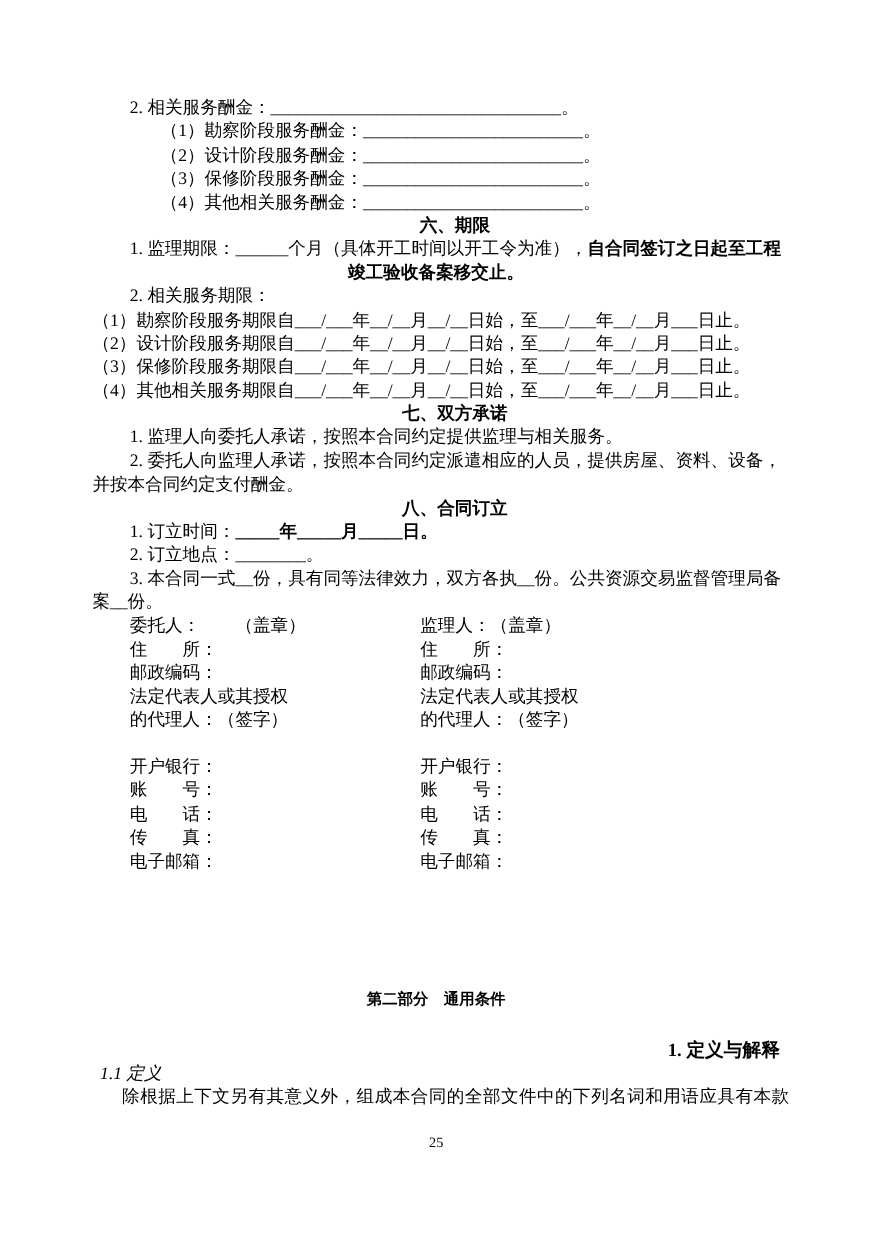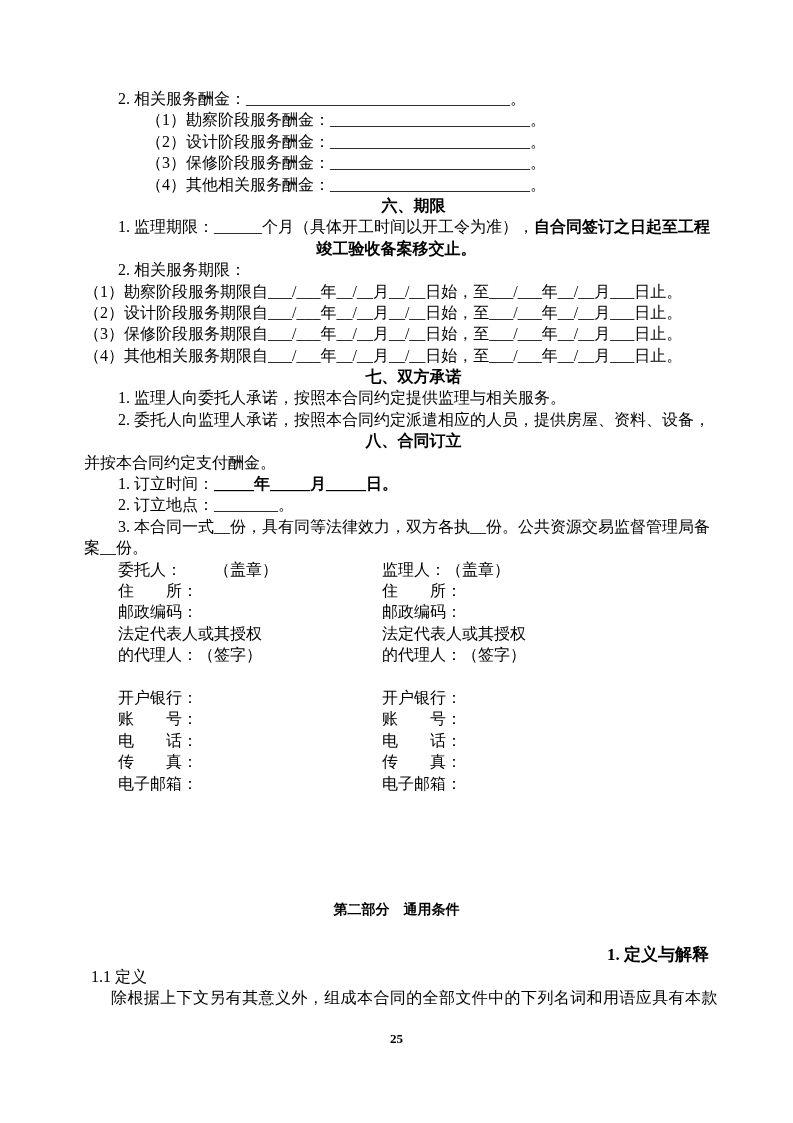--- a/index.html
+++ b/index.html
@@ -52,37 +52,37 @@
     font-weight: bold;
     font-size: 17px;
     white-space: nowrap;
     text-align: right;
   }
   .clause-h2 {
     height: 21.4px;
     line-height: 21.4px;
     padding-left: 7px;
     white-space: nowrap;
+    font-style: italic;
   }
   .clause-para {
     height: 21.4px;
     line-height: 21.4px;
     padding-left: 27px;
     white-space: nowrap;
     letter-spacing: 0.4px;
   }
   .page-number {
     position: absolute;
     top: 1030px;
     left: 0;
     width: 793px;
     text-align: center;
     font-size: 13px;
     line-height: 18px;
-    font-weight: bold;
   }
 </style>
 </head>
 <body>
 
 <div class="page">
   <div class="content">
 
     <div class="line ind1">2. 相关服务酬金：_________________________________。</div>
     <div class="line ind-sub">（1）勘察阶段服务酬金：_________________________。</div>
@@ -95,23 +95,23 @@
     <div class="line bold">竣工验收备案移交止。</div>
     <div class="line ind1">2. 相关服务期限：</div>
     <div class="line">（1）勘察阶段服务期限自___/___年__/__月__/__日始，至___/___年__/__月___日止。</div>
     <div class="line">（2）设计阶段服务期限自___/___年__/__月__/__日始，至___/___年__/__月___日止。</div>
     <div class="line">（3）保修阶段服务期限自___/___年__/__月__/__日始，至___/___年__/__月___日止。</div>
     <div class="line">（4）其他相关服务期限自___/___年__/__月__/__日始，至___/___年__/__月___日止。</div>
 
     <div class="line ind1 bold">七、双方承诺</div>
     <div class="line ind1">1. 监理人向委托人承诺，按照本合同约定提供监理与相关服务。</div>
     <div class="line ind1">2. 委托人向监理人承诺，按照本合同约定派遣相应的人员，提供房屋、资料、设备，</div>
+    <div class="line">并按本合同约定支付酬金。</div>
+
     <div class="line ind1 bold">八、合同订立</div>
-
-    <div class="line">并按本合同约定支付酬金。</div>
     <div class="line ind1"><span>1. 订立时间：</span><span class="bold">_____年_____月_____日。</span></div>
     <div class="line ind1">2. 订立地点：________。</div>
     <div class="line ind1">3. 本合同一式__份，具有同等法律效力，双方各执__份。公共资源交易监督管理局备</div>
     <div class="line">案__份。</div>
 
     <div class="sig-grid">
       <div class="sig-col-left">
         <div class="line">委托人：　　（盖章）</div>
         <div class="line">住　　所：</div>
         <div class="line">邮政编码：</div>

